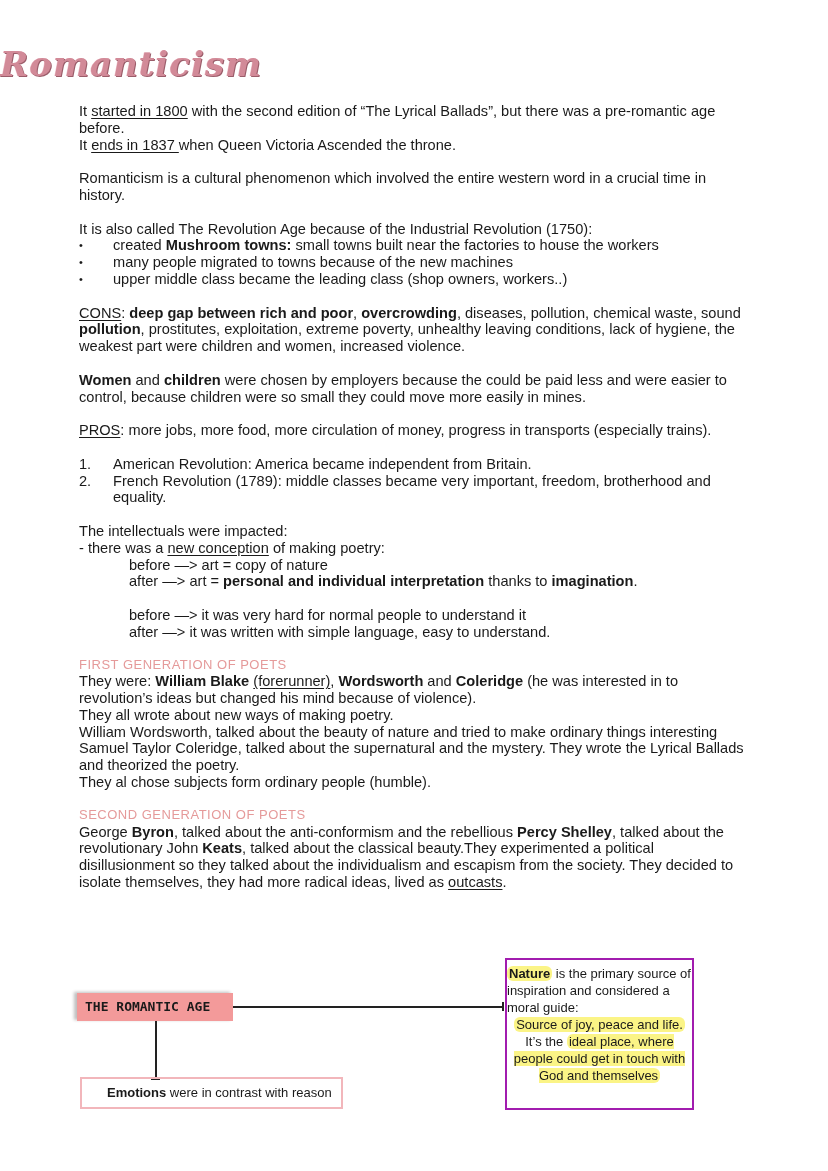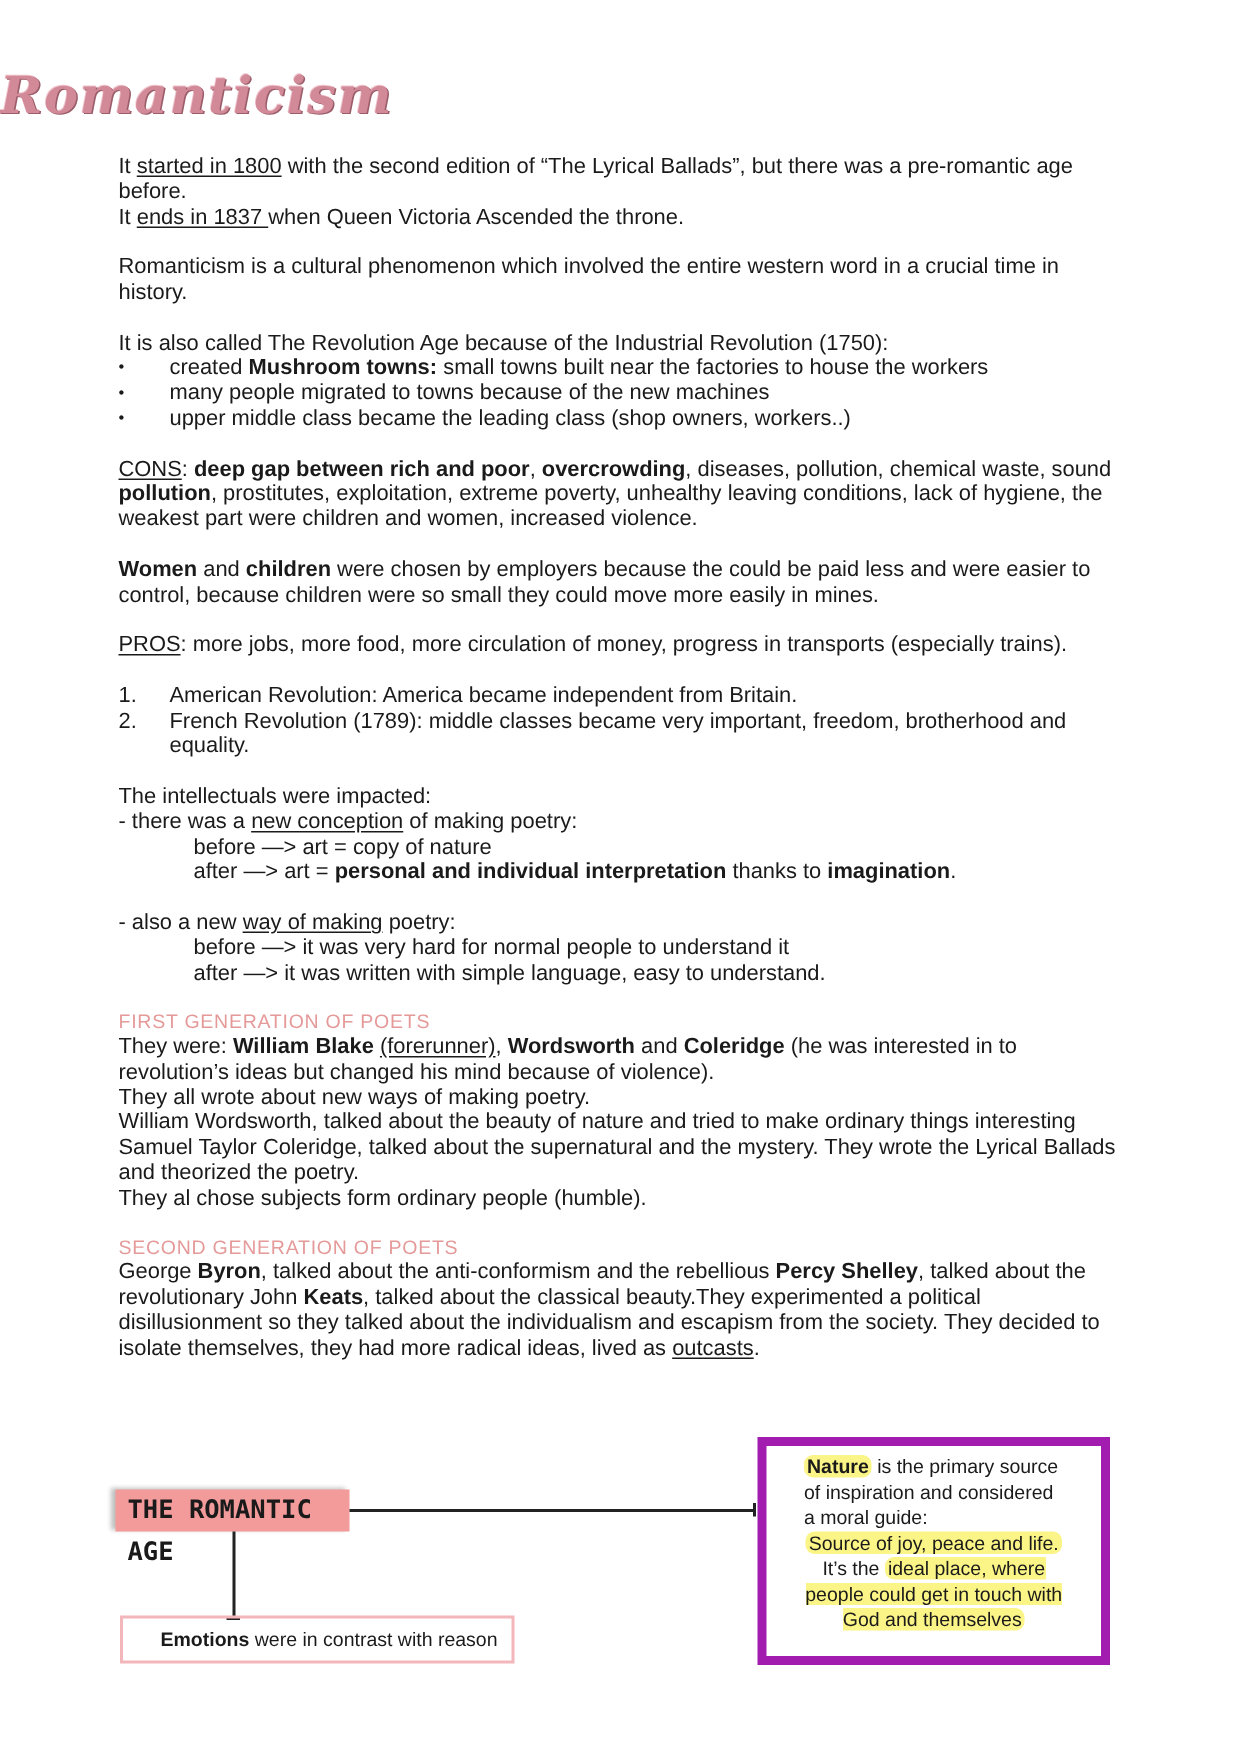--- a/index.html
+++ b/index.html
@@ -19,32 +19,32 @@
   ul.bul li::before { content: "•"; position: absolute; left: 0; font-size: 11px; }
   ol.num { list-style: none; margin: 0; padding: 0; }
   ol.num li { position: relative; padding-left: 34px; }
   ol.num li .n { position: absolute; left: 0; }
   .ind { padding-left: 50px; }
   .heading { font-family: Liberation Sans, sans-serif; color: #e59a9a; font-size: 13px;
              letter-spacing: 0.5px; margin-top: 2px; }
   
   .rom-age { position: absolute; left: 77px; top: 993px; width: 156px; height: 28px;
              background: #f39a9a; box-shadow: -3px -1px 3px rgba(0,0,0,0.25);
-             font-family: "DejaVu Sans Mono", monospace; font-weight: bold; font-size: 17px;
+             font-family: "DejaVu Sans Mono", monospace; font-weight: bold; font-size: 13px;
              line-height: 28px; padding-left: 8px; box-sizing: border-box; color: #1a1a1a; }
   .hline { position: absolute; left: 233px; top: 1006px; width: 270px; height: 1.5px; background: #222; }
   .hline-cap { position: absolute; left: 502px; top: 1002px; width: 1.5px; height: 9px; background: #222; }
   .vline { position: absolute; left: 155px; top: 1021px; width: 1.5px; height: 58px; background: #222; }
   .vline-cap { position: absolute; left: 151px; top: 1078px; width: 9px; height: 1.5px; background: #222; }
   .emo-box { position: absolute; left: 80px; top: 1077px; width: 263px; height: 32px;
              border: 2px solid #f2b6bb; box-sizing: border-box; font-size: 13px;
              line-height: 28px; padding-left: 25px; }
-  .nat-box { position: absolute; left: 505px; top: 958px; width: 235px; height: 152px;
-             border: 6px solid #a21caf; box-sizing: border-box; font-size: 13px; line-height: 17px;
-             padding: 5px 25px; }
+  .nat-box { position: absolute; left: 505px; top: 958px; width: 189px; height: 152px;
+             border: 2px solid #a21caf; box-sizing: border-box; font-size: 13px; line-height: 17px;
+             padding: 5px 0; }
   .hl { background: #fbf486; border-radius: 6px; padding: 0 2px; }
   .nat-center { text-align: center; }
 </style>
 </head>
 <body>
 
 <div class="title">Romanticism</div>
 
 <div class="content">
   <p><span>It </span><span class="u">started in 1800</span><span> with the second edition of “The Lyrical Ballads”, but there was a pre-romantic age before.</span></p>
@@ -68,21 +68,20 @@
   <ol class="num">
     <li><span class="n">1.</span><span>American Revolution: America became independent from Britain.</span></li>
     <li><span class="n">2.</span><span>French Revolution (1789): middle classes became very important, freedom, brotherhood and equality.</span></li>
   </ol>
   <div class="gap"></div>
   <p>The intellectuals were impacted:</p>
   <p><span>- there was a </span><span class="u">new conception</span><span> of making poetry:</span></p>
   <p class="ind">before —&gt; art = copy of nature</p>
   <p class="ind"><span>after —&gt; art = </span><b>personal and individual interpretation</b><span> thanks to </span><b>imagination</b><span>.</span></p>
   <div class="gap"></div>
-  <p><span>- also a new </span><span class="u">way of making</span><span> poetry:</span></p>
   <p class="ind">before —&gt; it was very hard for normal people to understand it</p>
   <p class="ind">after —&gt; it was written with simple language, easy to understand.</p>
   <div class="gap" style="height:14px"></div>
   <p class="heading">FIRST GENERATION OF POETS</p>
   <p><span>They were: </span><b>William Blake</b><span> </span><span class="u">(forerunner)</span><span>, </span><b>Wordsworth</b><span> and </span><b>Coleridge</b><span> (he was interested in to revolution’s ideas but changed his mind because of violence).</span></p>
   <p>They all wrote about new ways of making poetry.</p>
   <p>William Wordsworth, talked about the beauty of nature and tried to make ordinary things interesting</p>
   <p>Samuel Taylor Coleridge, talked about the supernatural and the mystery. They wrote the Lyrical Ballads and theorized the poetry.</p>
   <p>They al chose subjects form ordinary people (humble).</p>
   <div class="gap" style="height:14px"></div>

